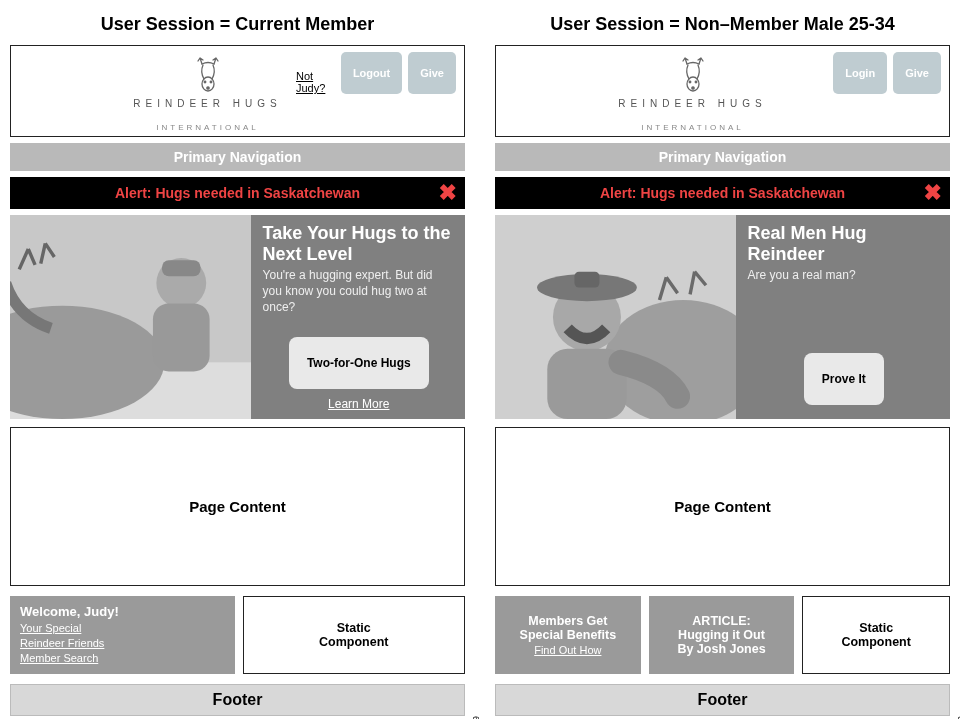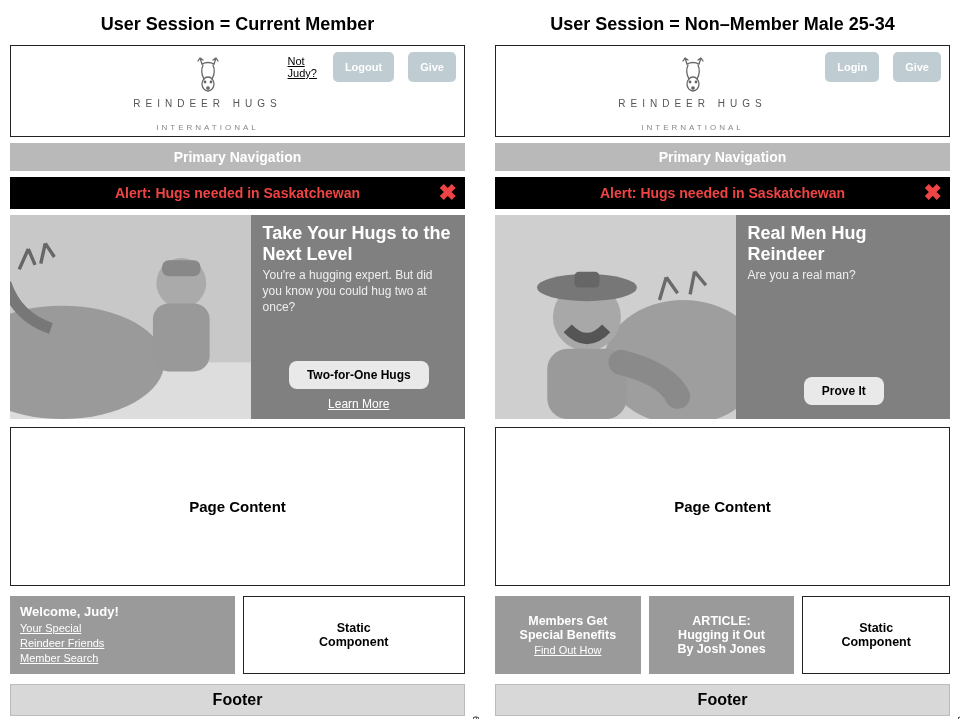--- a/index.html
+++ b/index.html
@@ -52,36 +52,36 @@
     color: #555;
   }
   .logo .sub {
     letter-spacing: 3px;
     font-size: 8px;
     color: #888;
     margin-top: 14px;
   }
   .top-actions {
     display: flex;
-    align-items: center;
-    gap: 14px;
+    align-items: flex-end;
+    gap: 6px;
     width: 160px;
     justify-content: flex-end;
   }
   .not-user {
     font-size: 11px;
     text-decoration: underline;
     margin-right: 2px;
   }
   .pill {
     background: #bfccd1;
     color: #fff;
     font-size: 11px;
     font-weight: 600;
-    padding: 9px 12px;
+    padding: 15px 12px;
     border-radius: 5px;
     cursor: pointer;
   }
   .primary-nav {
     background: #b9b9b9;
     color: #fff;
     text-align: center;
     font-weight: 700;
     padding: 6px 0;
     margin-top: 6px;
@@ -139,21 +139,21 @@
     font-size: 12px;
     line-height: 1.3;
     color: #eee;
   }
   .hero-text .spacer { flex: 1; }
   .cta-btn {
     background: #e9e9e9;
     color: #000;
     font-weight: 700;
     font-size: 12px;
-    padding: 7px 18px;
+    padding: 19px 18px;
     border-radius: 8px;
     align-self: center;
     cursor: pointer;
     margin-top: 6px;
   }
   .learn-more {
     color: #fff;
     font-size: 12px;
     text-decoration: underline;
     align-self: center;

